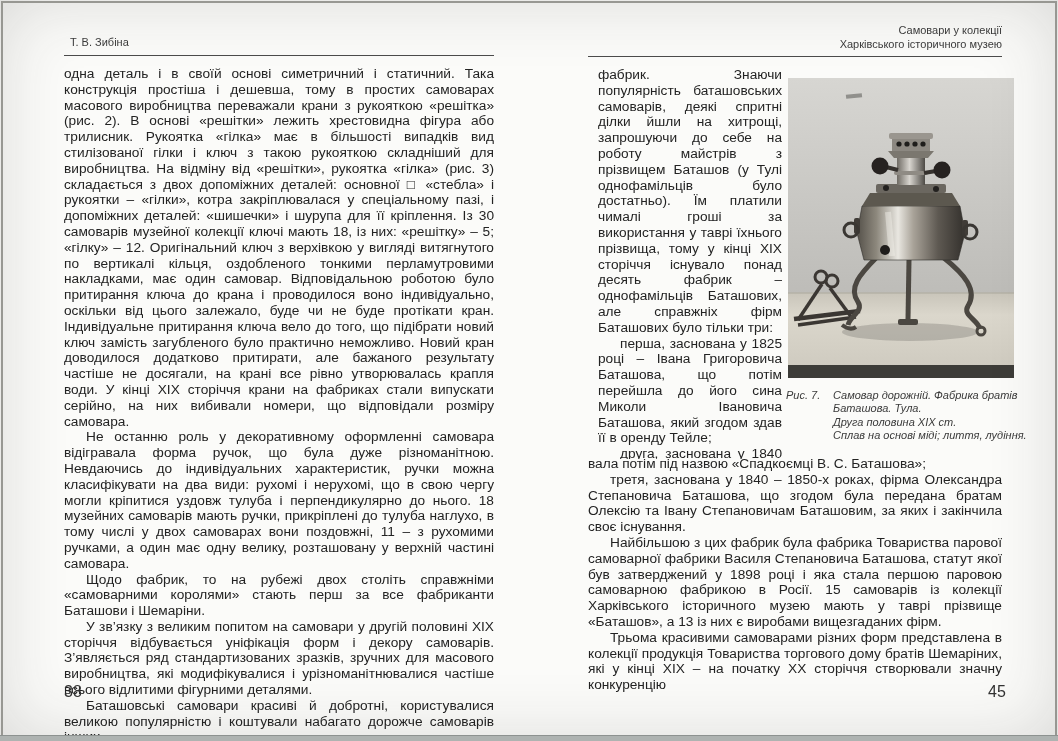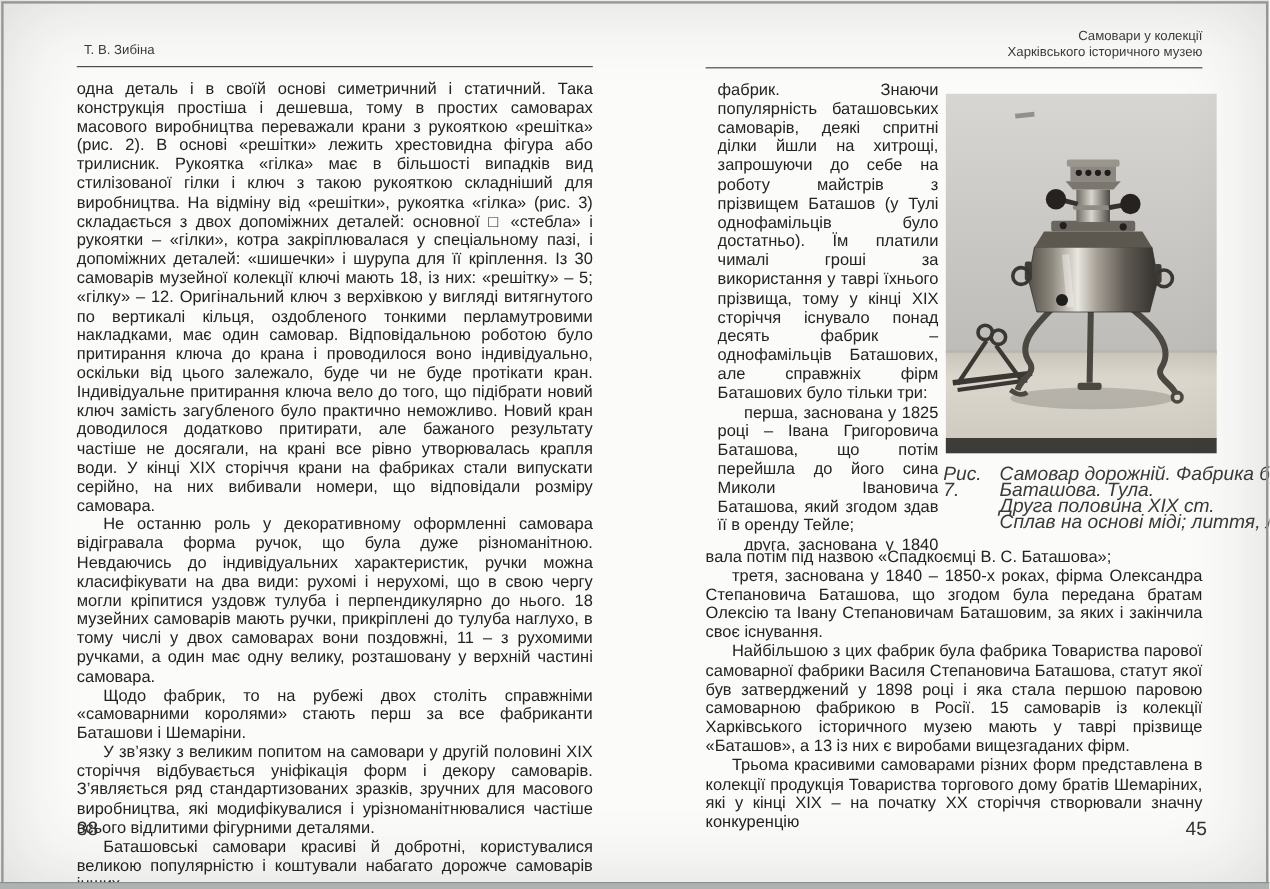--- a/index.html
+++ b/index.html
@@ -25,21 +25,21 @@
   .rule { position:absolute; height:1px; background:#4c4c4c; }
   .bodytext {
     position:absolute; font-size:13.7px; line-height:15.8px;
     text-align:justify; color:#232323;
   }
   .bodytext p { margin:0; }
   .bodytext p.ind { text-indent:22px; }
   .pagenum { position:absolute; font-size:16px; color:#333; }
   .figcap {
     position:absolute; display:flex; font-style:italic;
-    font-size:16px; line-height:13.4px; color:#3a3a3a;
+    font-size:11px; line-height:13.4px; color:#3a3a3a;
   }
   .figcap .caplabel { width:36px; margin-right:11px; flex:none; }
   .figcap .caplines div { white-space:nowrap; }
   .photo { position:absolute; }
   .photo svg { display:block; }
   .colbox { overflow:hidden; }
 </style>
 </head>
 <body>
 

